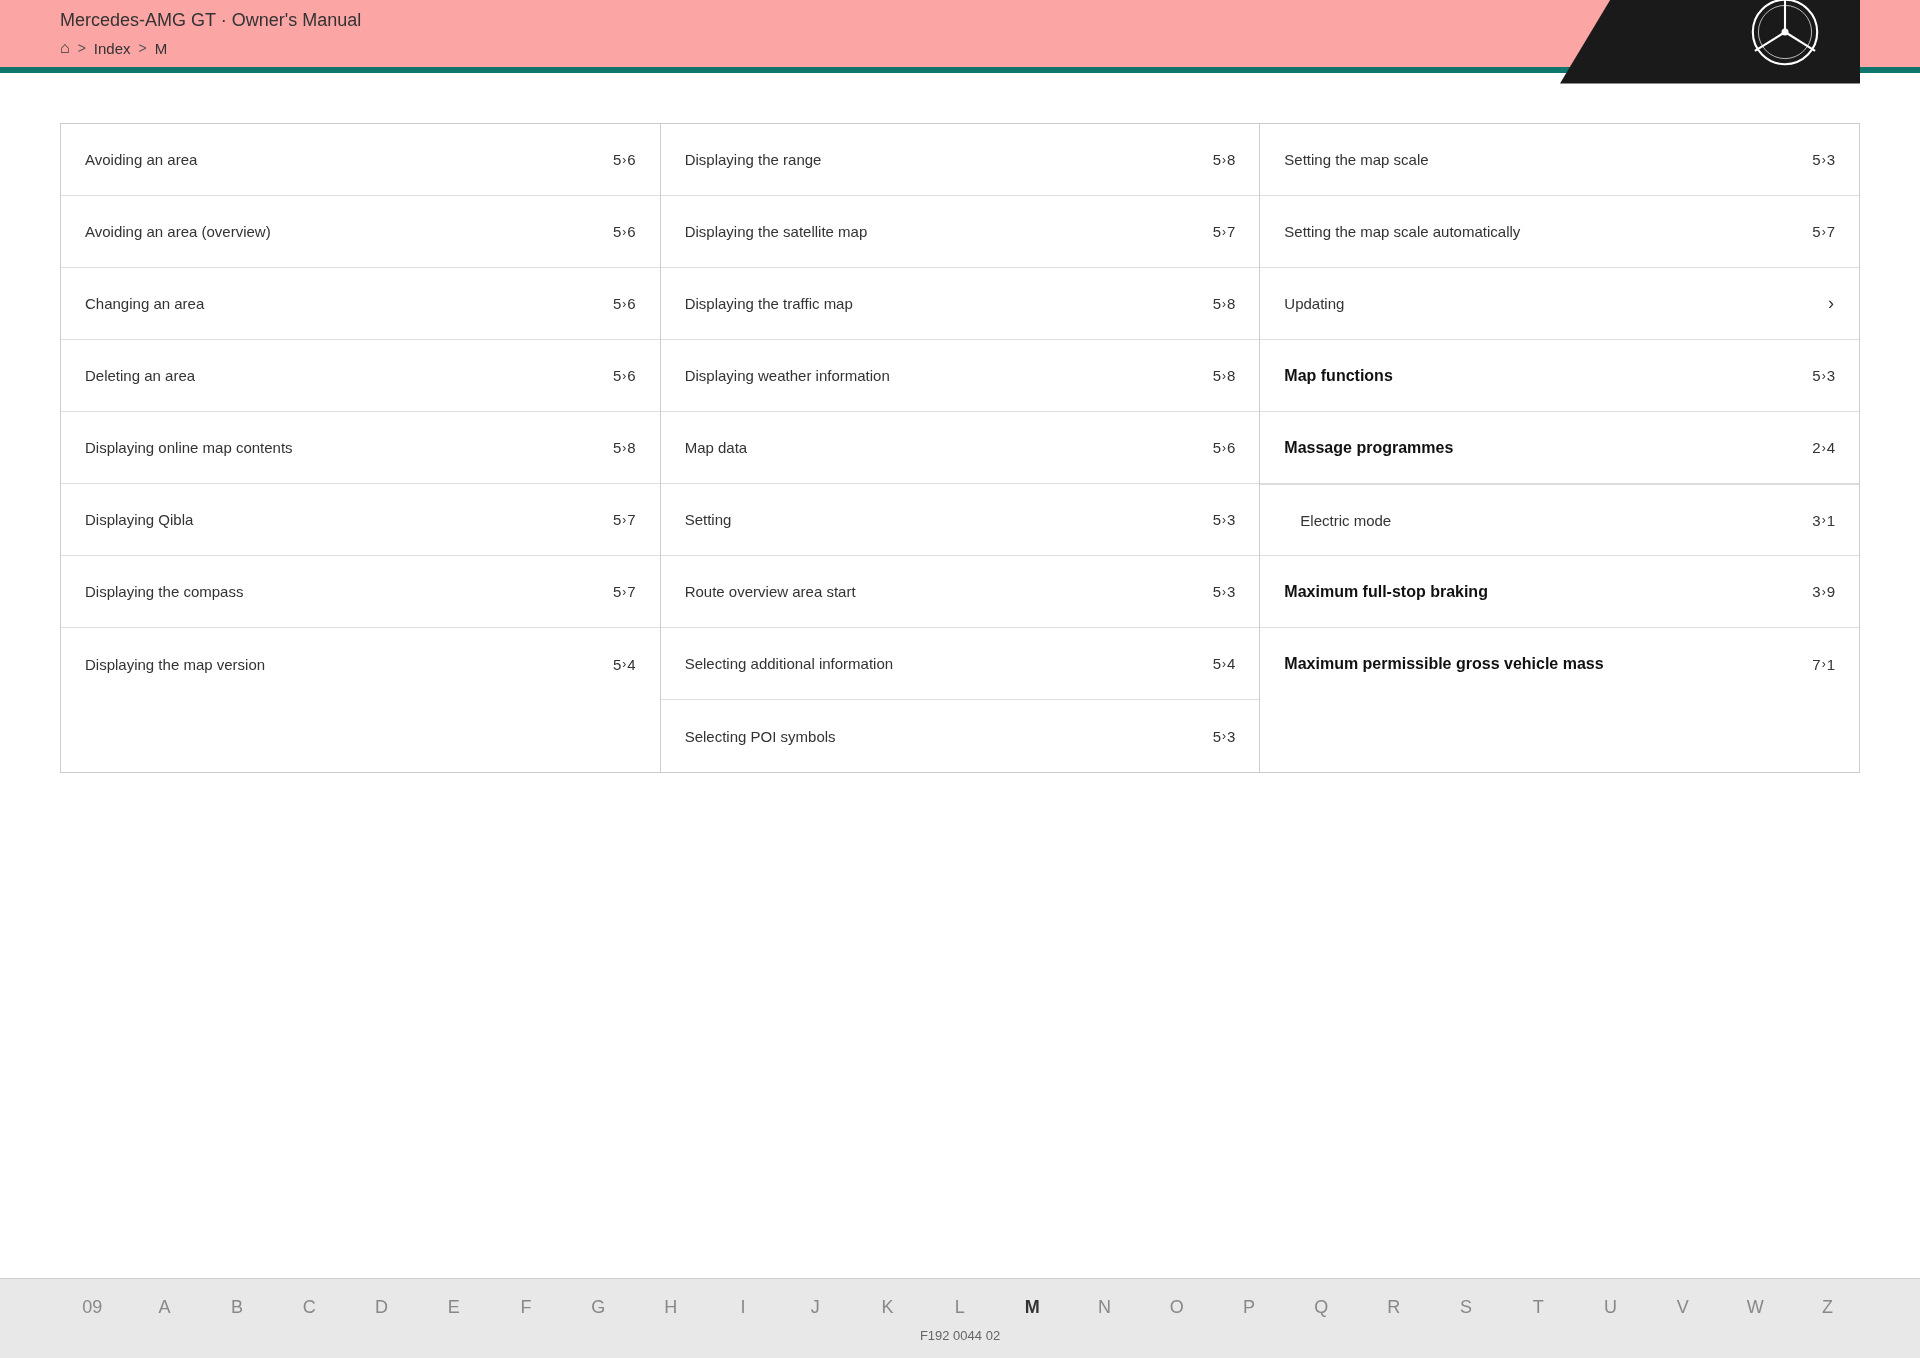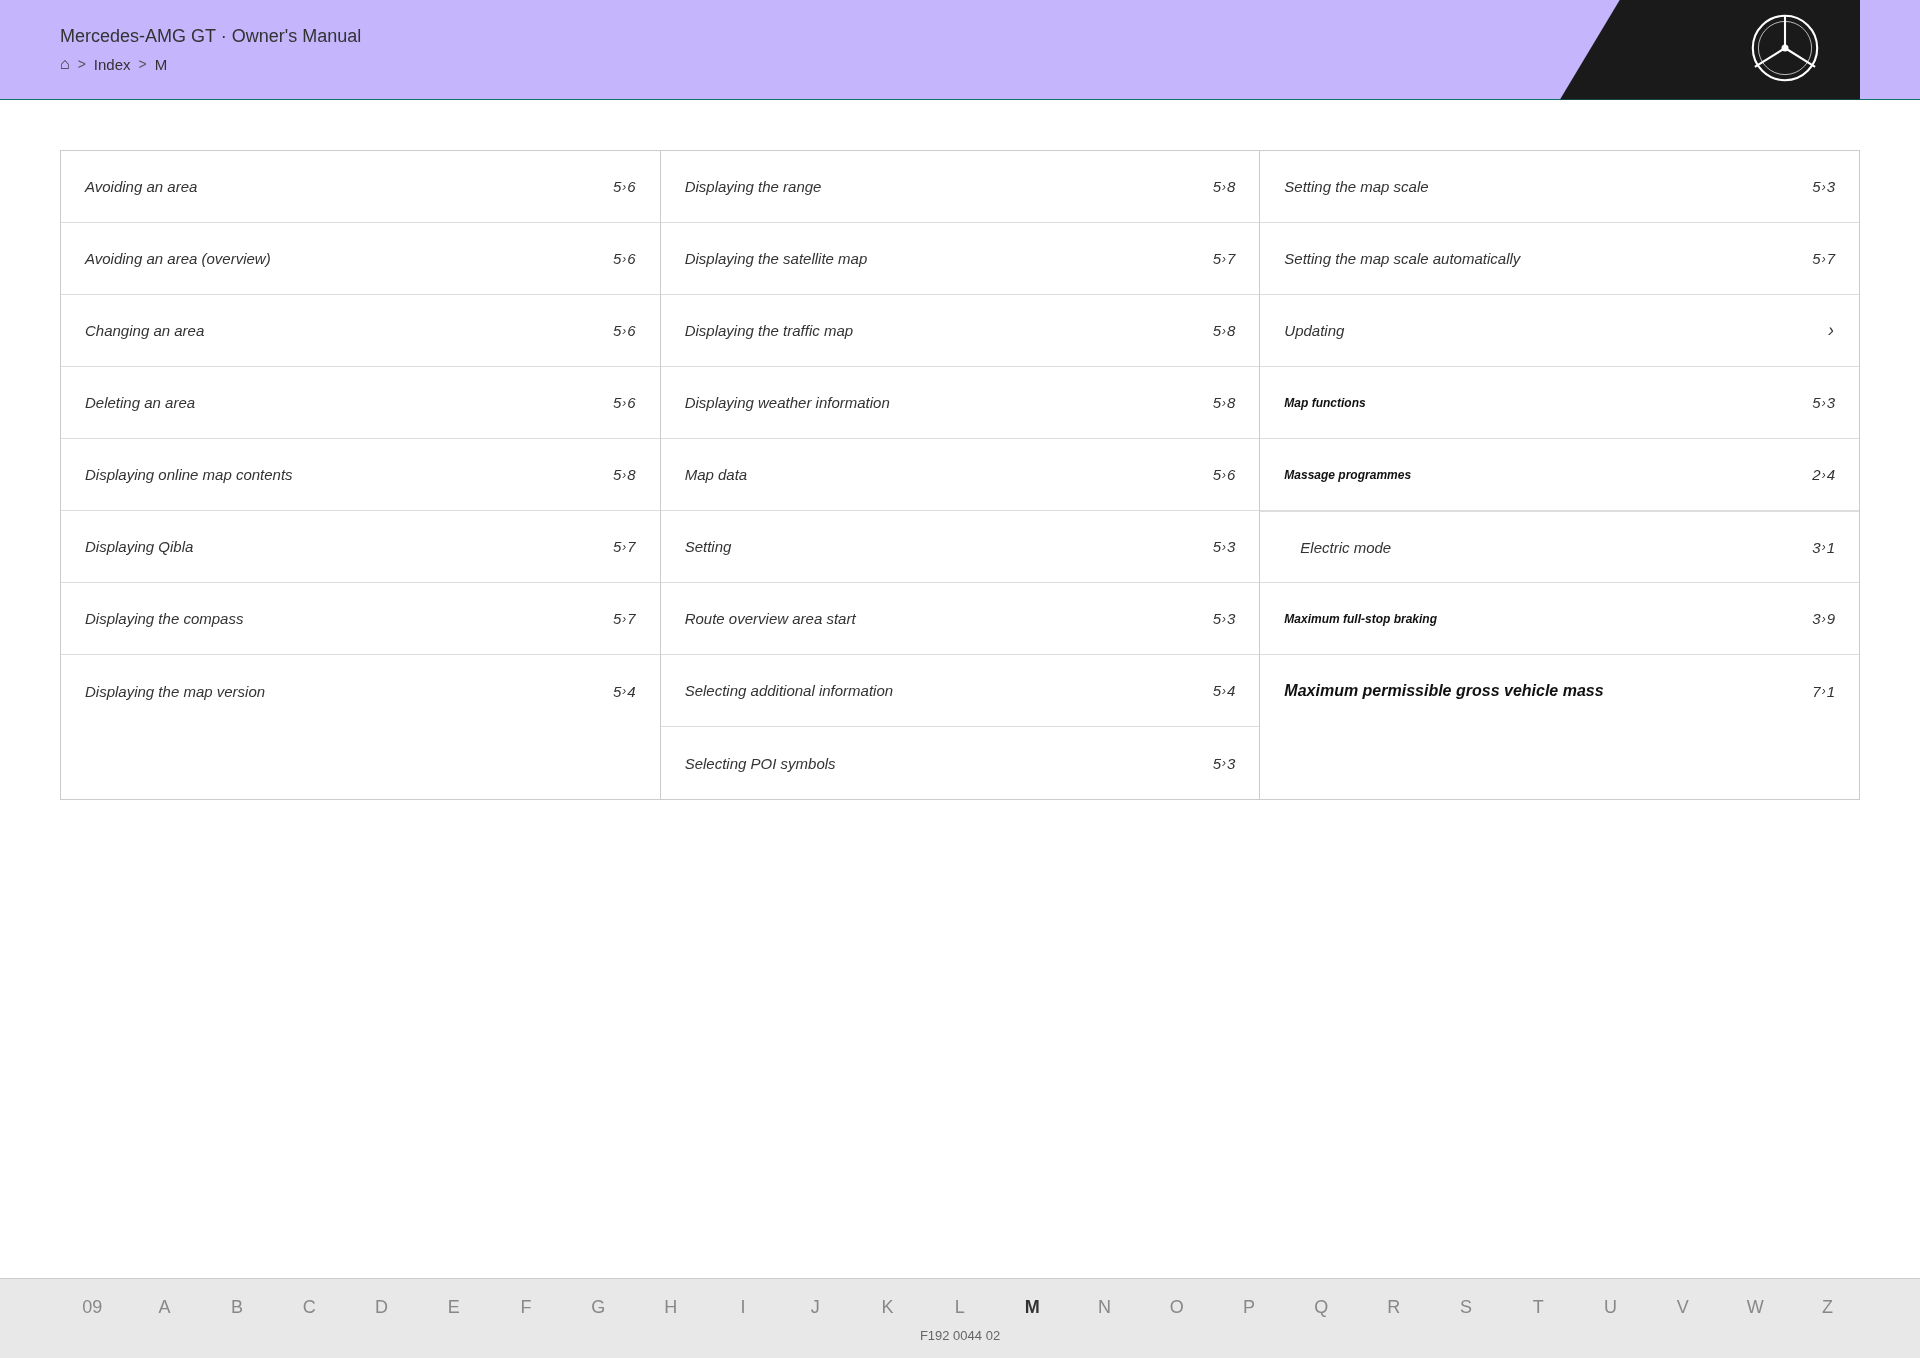--- a/index.html
+++ b/index.html
@@ -7,27 +7,27 @@
       font-family: Arial, sans-serif;
       background: #f0f0f0;
       width: 1920px;
       min-height: 1358px;
       display: flex;
       flex-direction: column;
     }
 
     
     .header {
-      background: #c4b5fd;
-      height: 100px;
+      background: #fca5a5;
+      height: 73px;
       display: flex;
       align-items: center;
       justify-content: space-between;
       padding: 0 60px 0 60px;
-      border-bottom: 1px solid #0f766e;
+      border-bottom: 6px solid #0f766e;
     }
     .header-left {
       display: flex;
       flex-direction: column;
       gap: 8px;
     }
     .header-title {
       font-size: 18px;
       color: #333;
       font-weight: normal;
@@ -103,21 +103,20 @@
     
     .columns-wrapper {
       display: flex;
       gap: 0;
       border: 1px solid #ccc;
     }
 
     .column {
       flex: 1;
       border-right: 1px solid #ccc;
-      font-style: italic;
     }
     .column:last-child {
       border-right: none;
     }
 
     
     .entry-row {
       display: flex;
       justify-content: space-between;
       align-items: center;
@@ -128,21 +127,21 @@
     .entry-row:last-child {
       border-bottom: none;
     }
     .entry-label {
       font-size: 15px;
       color: #333;
       flex: 1;
     }
     .entry-label.bold {
       font-weight: bold;
-      font-size: 12px;
+      font-size: 16px;
       color: #111;
     }
     .entry-label.bold-two-line {
       font-weight: bold;
       font-size: 16px;
       color: #111;
       line-height: 1.4;
     }
     .entry-page {
       font-size: 15px;

